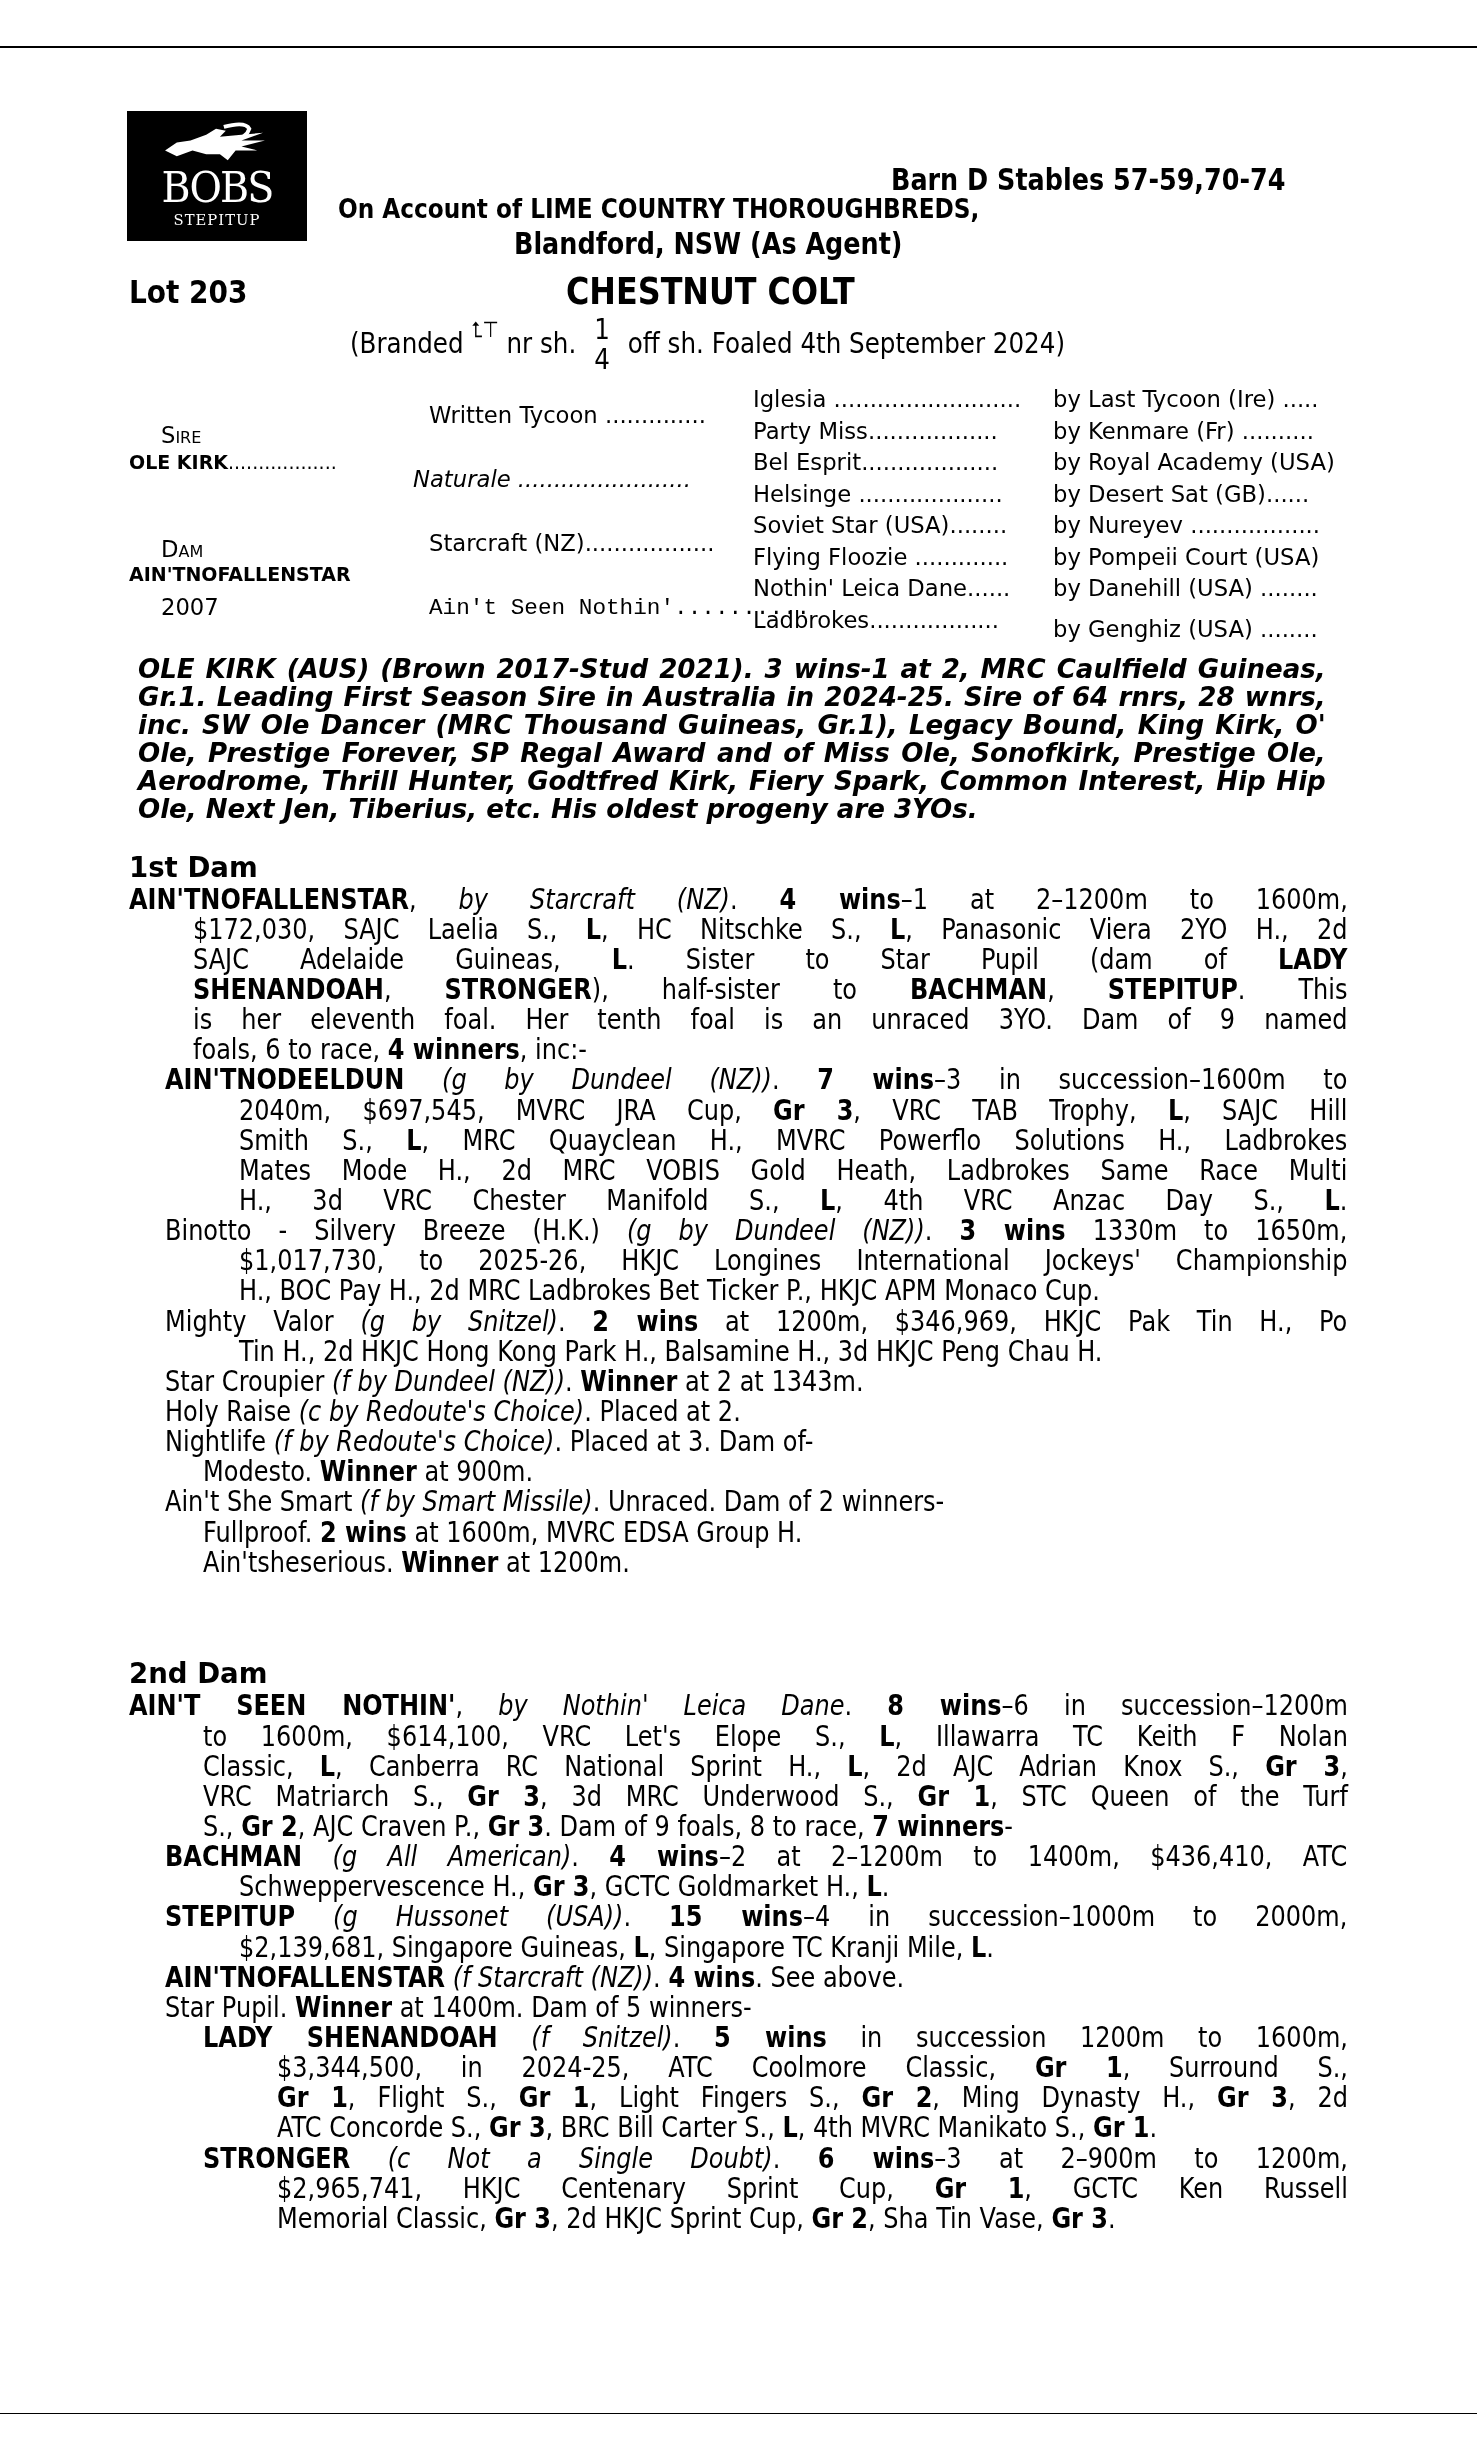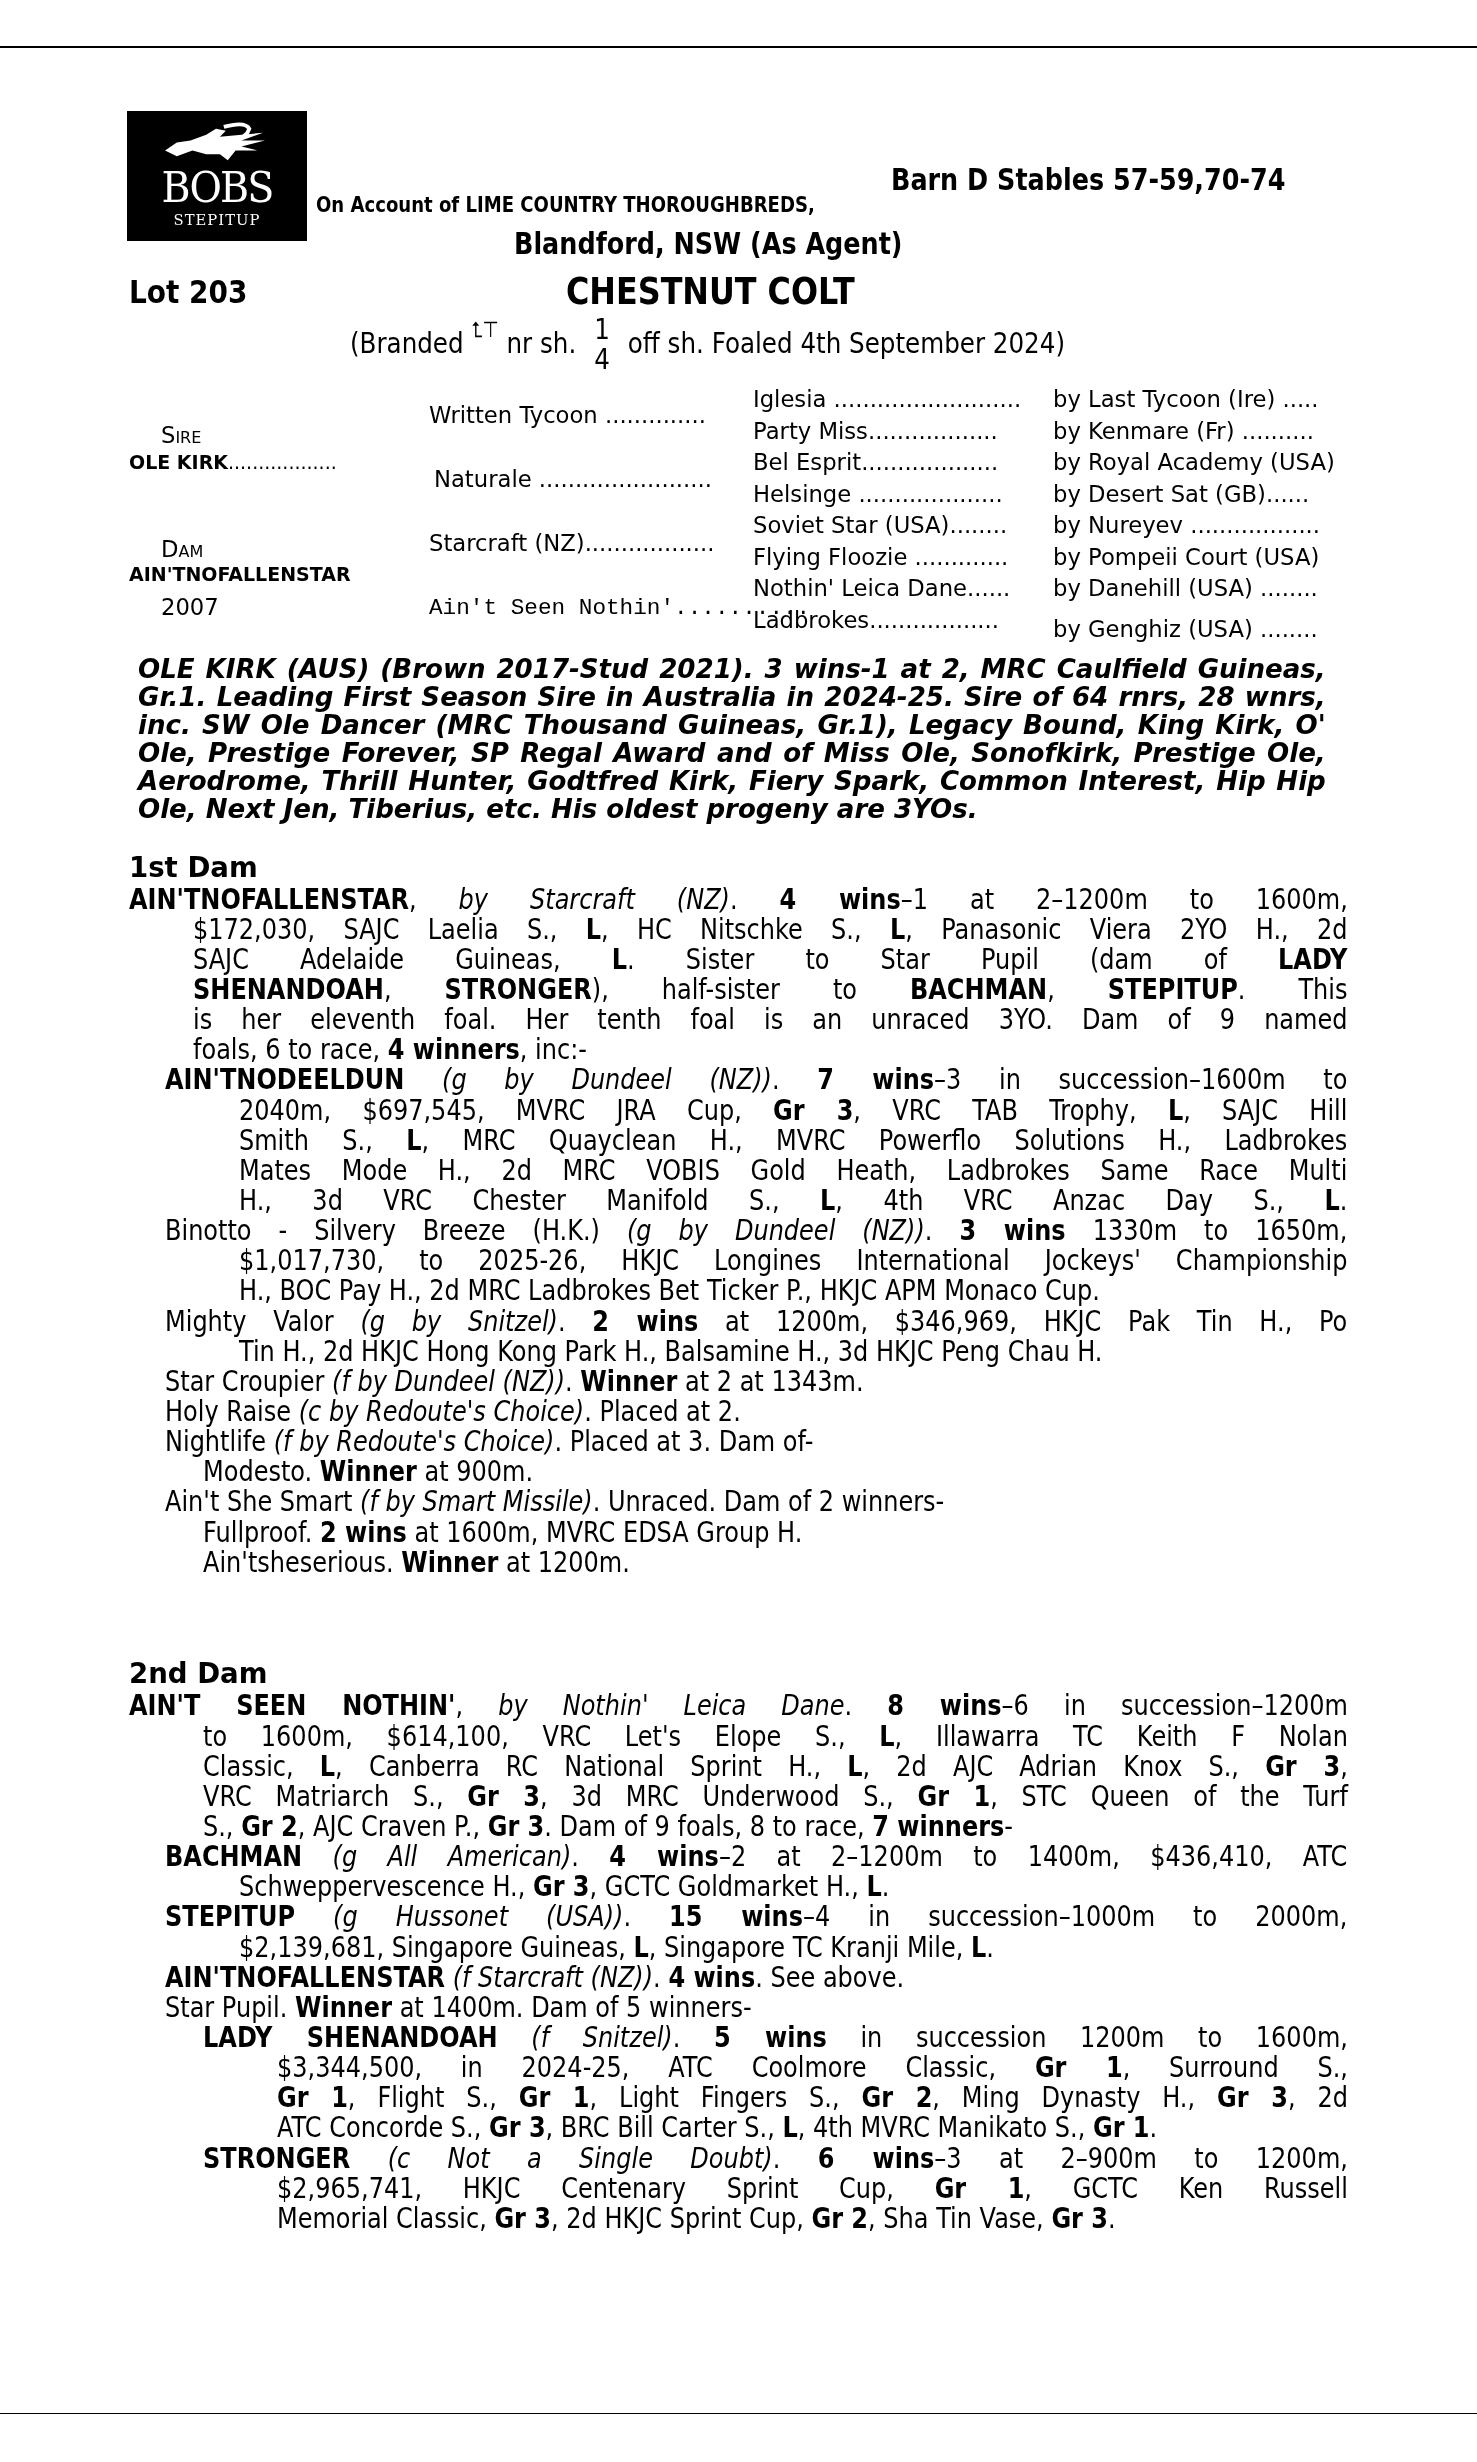--- a/index.html
+++ b/index.html
@@ -13,21 +13,21 @@
           text-align:center; font-family:"DejaVu Serif", serif; }
   .logo svg { position:absolute; left:19.7px; top:9.9px; }
   .logo .l1 { position:absolute; left:0; right:0; top:55px; font-size:43px; line-height:43px; letter-spacing:-2px;
               transform:scaleX(0.92); }
   .logo .l2 { position:absolute; left:0; right:0; top:100px; font-size:14.8px; letter-spacing:1px; }
 
   .cond { display:inline-block; transform-origin:left top; white-space:nowrap; }
   .hdr { position:absolute; font-weight:bold; white-space:nowrap; }
 
   .barn { left:891px; top:163px; font-size:29.6px; }
-  .acct { left:316px; top:193px; font-size:21px;text-align:center; }
+  .acct { left:338px; top:193px; font-size:27px;text-align:center; }
   .bland { left:514px; top:227px; font-size:29.6px; }
   .lot { left:129px; top:273px; font-size:32.5px; }
   .colour { left:566px; top:270px; font-size:37px; }
   .brand { position:absolute; left:350px; top:315px; font-size:28.6px; white-space:nowrap; }
   .brand .frac { display:inline-block; vertical-align:middle; text-align:center; line-height:29.6px; margin:0 11.8px; }
 
   
   .ped { position:absolute; font-size:22.7px; white-space:nowrap; }
   .ped.b { font-weight:bold; font-size:19px; }
   .sc { font-variant:small-caps; }
@@ -69,21 +69,21 @@
 </div>
 
 <div>
   <div class="ped sc" style="left:161px;top:422px;">Sire</div>
   <div class="ped b" style="left:129px;top:451px;"><span>OLE KIRK</span><span style="font-weight:normal">..................</span></div>
   <div class="ped sc" style="left:161px;top:536px;">Dam</div>
   <div class="ped b" style="left:129px;top:563px;">AIN'TNOFALLENSTAR</div>
   <div class="ped" style="left:161px;top:594px;">2007</div>
 
   <div class="ped" style="left:429px;top:402px;"><span>Written Tycoon</span> ..............</div>
-  <div class="ped" style="left:434px;top:466px;"><span>Naturale</span> ........................</div>
+  <div class="ped" style="left:413px;top:466px;font-style:italic;"><span>Naturale</span> ........................</div>
   <div class="ped" style="left:429px;top:530px;"><span>Starcraft (NZ)</span>..................</div>
   <div class="ped" style="left:429px;top:595px;font-family:Liberation Mono, monospace;"><span>Ain't Seen Nothin'</span>..........</div>
 
   <div class="ped" style="left:753px;top:386px;"><span>Iglesia</span> ..........................</div>
   <div class="ped" style="left:753px;top:418px;"><span>Party Miss</span>..................</div>
   <div class="ped" style="left:753px;top:449px;"><span>Bel Esprit</span>...................</div>
   <div class="ped" style="left:753px;top:481px;"><span>Helsinge</span> ....................</div>
   <div class="ped" style="left:753px;top:512px;"><span>Soviet Star (USA)</span>........</div>
   <div class="ped" style="left:753px;top:544px;"><span>Flying Floozie</span> .............</div>
   <div class="ped" style="left:753px;top:575px;"><span>Nothin' Leica Dane</span>......</div>

